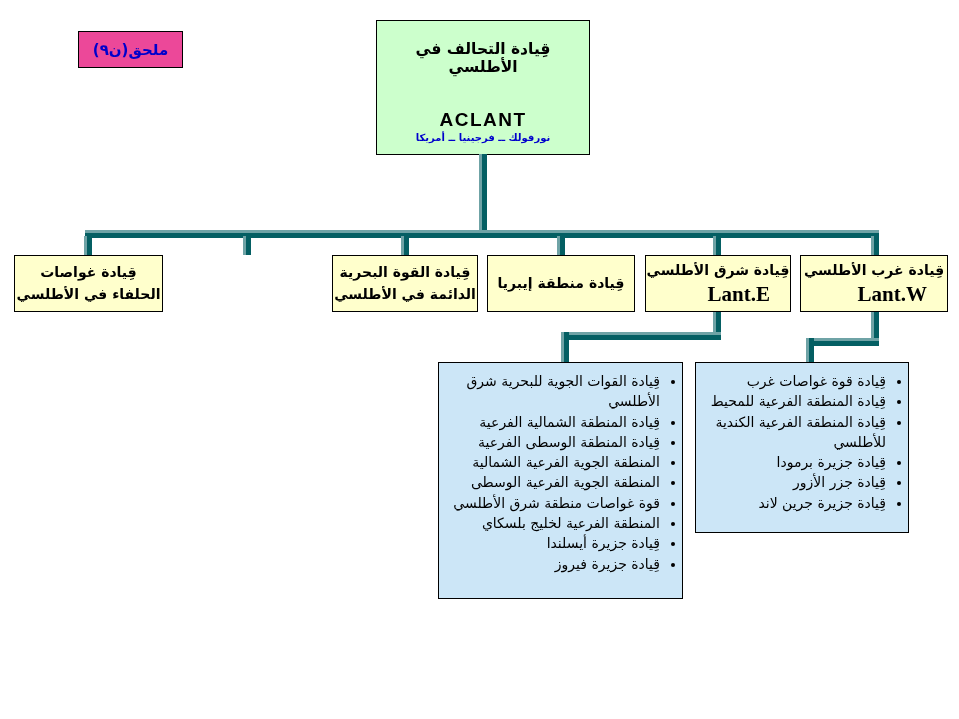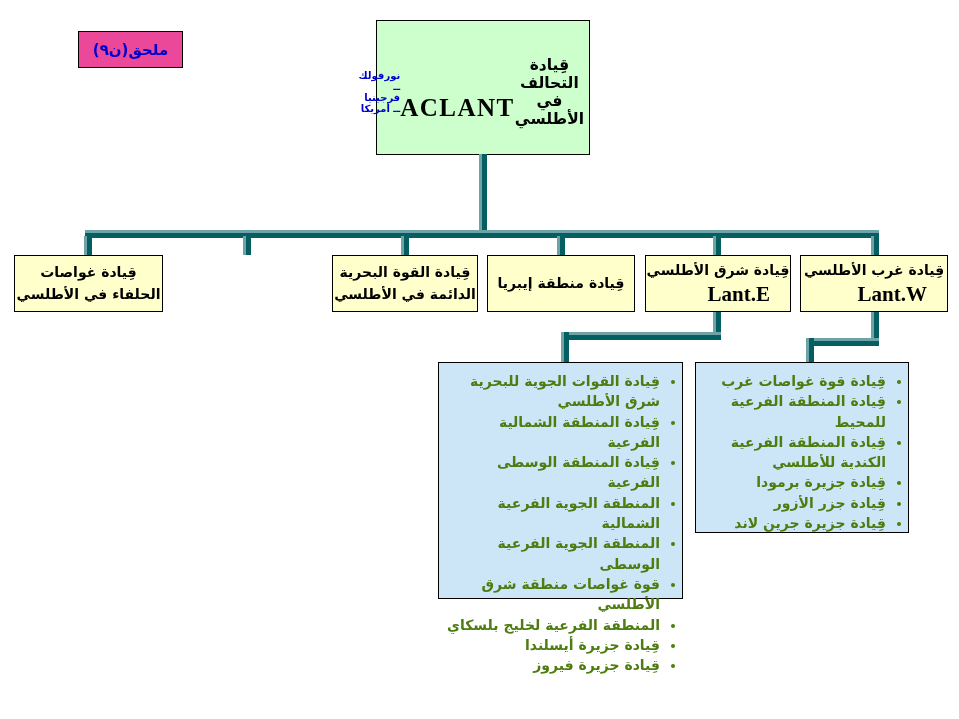--- a/index.html
+++ b/index.html
@@ -23,29 +23,29 @@
     background:#ec4899;
     display:flex;align-items:center;justify-content:center;
     direction:rtl;
     color:#0000cc;
     font-size:15px;
   }
   
   .root{
     left:376px;top:20px;width:214px;height:135px;
     background:#ccffcc;
-    display:flex;flex-direction:row;justify-content:space-between;
+    display:flex;flex-direction:column;justify-content:space-between;
     align-items:center;text-align:center;
     direction:rtl;
     padding:19px 5px 11px;
   }
   .root-title{font-size:15.5px;}
   .root-acronym{
-    font-family:Liberation Serif, serif;
-    font-size:25px;letter-spacing:1.5px;
+    font-family:Liberation Sans, sans-serif;
+    font-size:19px;letter-spacing:1.5px;
     direction:ltr;
     margin-top:32px;
   }
   .root-location{font-size:10px;color:#0000cc;text-align:right;}
   
   .line-v{position:absolute;width:5px;background:#045f63;border-left:3px solid #6fa3a6;}
   .line-h{position:absolute;height:5px;background:#045f63;border-top:3px solid #6fa3a6;}
   
   .node{
     top:255px;height:57px;
@@ -69,24 +69,24 @@
     direction:rtl;
   }
   .unit-list{
     margin:0;
     padding:8px 22px 0 4px;
     list-style:disc;
     direction:rtl;
   }
   .unit-list li{
     font-size:14px;
-    font-weight:bold;
+    font-weight:normal;
     line-height:1.45;
     text-align:right;
-    color:#4d7c0f;
+    color:#000000;
   }
 </style>
 </head>
 <body>
 
 <div class="canvas">
 
   <div class="bx appendix">ملحق(ن٩)</div>
 
   <div class="bx root">

